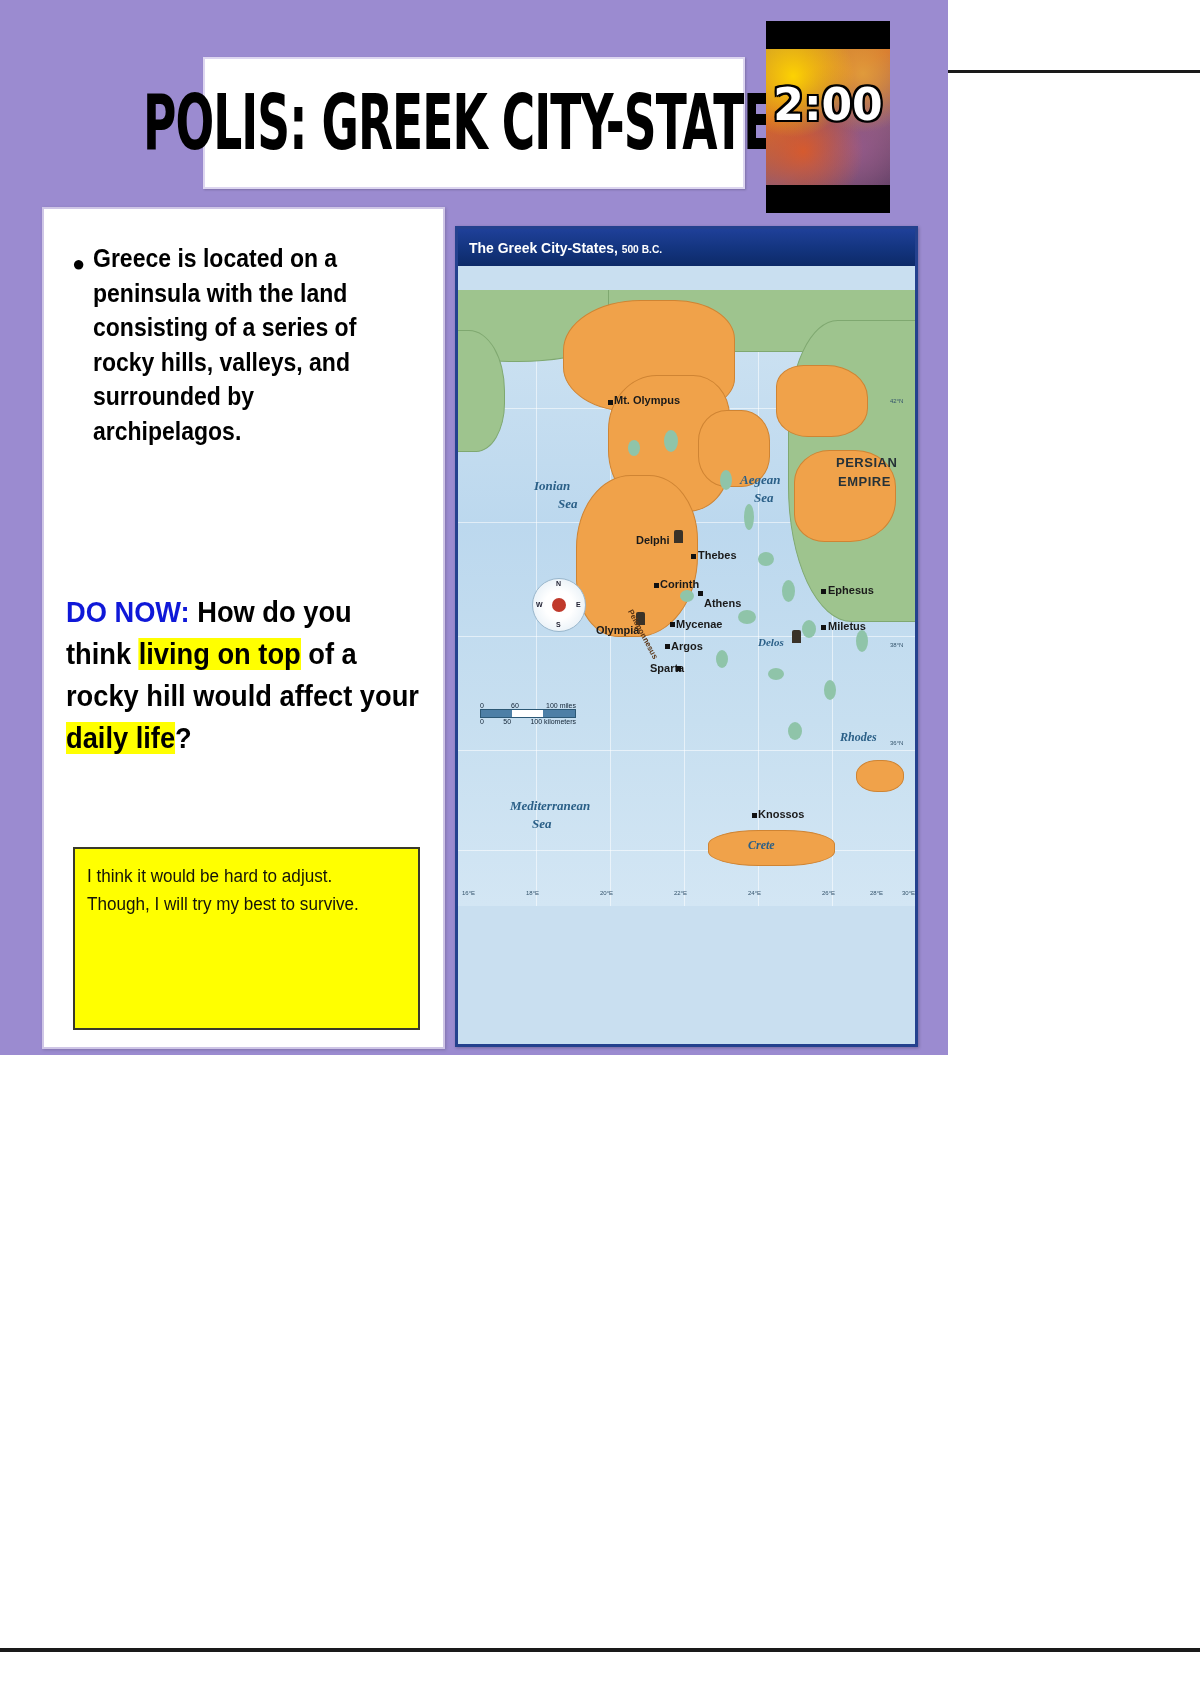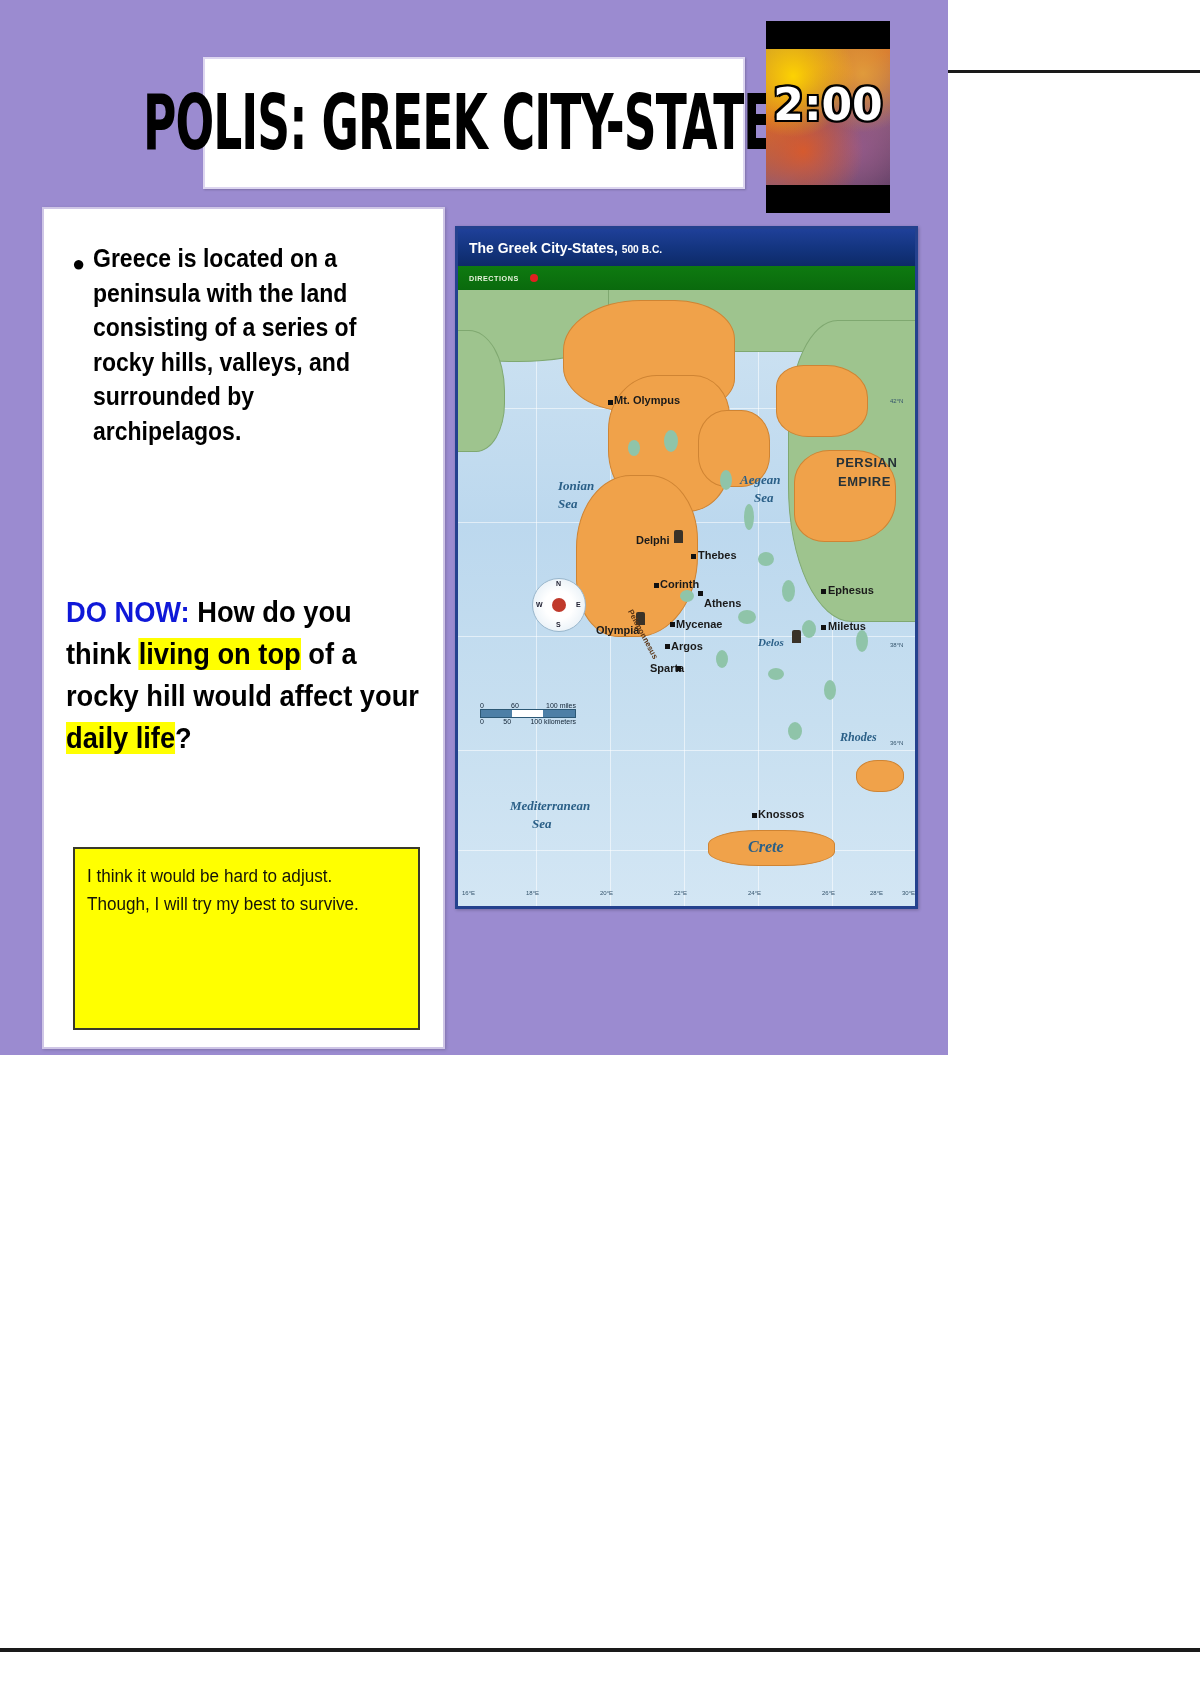--- a/index.html
+++ b/index.html
@@ -188,21 +188,21 @@
     transform: scaleX(0.95);
     transform-origin: left top;
   }
 
   
   .map-frame {
     position: absolute;
     left: 455px;
     top: 226px;
     width: 463px;
-    height: 683px;
+    height: 821px;
     background: #c9dff0;
     border: 3px solid #24418e;
     box-sizing: border-box;
     overflow: hidden;
     box-shadow: 1px 1px 3px rgba(0,0,0,.25);
   }
   .map-titlebar {
     position: absolute;
     left: 0; top: 0;
     width: 100%;
@@ -461,24 +461,20 @@
       <div class="answer-text">I think it would be hard to adjust. Though, I will try my best to survive.</div>
     </div>
   </div>
 
   <div class="map-frame">
 
     <div class="map-titlebar">
       <div class="map-title"><span>The Greek City-States, </span><span class="era">500 B.C.</span></div>
     </div>
 
-    <div class="map-directionsbar">
-      <span class="directions-label">DIRECTIONS</span>
-      <span class="directions-dot"></span>
-    </div>
 
     <div class="map-canvas">
 
       <div class="grat-v" style="left:78px"></div>
       <div class="grat-v" style="left:152px"></div>
       <div class="grat-v" style="left:226px"></div>
       <div class="grat-v" style="left:300px"></div>
       <div class="grat-v" style="left:374px"></div>
       <div class="grat-h" style="top:118px"></div>
       <div class="grat-h" style="top:232px"></div>
@@ -508,21 +504,21 @@
       <div class="isle" style="left:344px;top:330px;width:14px;height:18px;"></div>
       <div class="isle" style="left:258px;top:360px;width:12px;height:18px;"></div>
       <div class="isle" style="left:310px;top:378px;width:16px;height:12px;"></div>
       <div class="isle" style="left:366px;top:390px;width:12px;height:20px;"></div>
       <div class="isle" style="left:222px;top:300px;width:14px;height:12px;"></div>
       <div class="isle" style="left:206px;top:140px;width:14px;height:22px;"></div>
       <div class="isle" style="left:170px;top:150px;width:12px;height:16px;"></div>
       <div class="isle" style="left:330px;top:432px;width:14px;height:18px;"></div>
       <div class="isle" style="left:398px;top:340px;width:12px;height:22px;"></div>
 
-      <div class="maplabel sea" style="left:100px;top:188px;">Ionian</div>
+      <div class="maplabel sea" style="left:76px;top:188px;">Ionian</div>
       <div class="maplabel sea" style="left:100px;top:206px;">Sea</div>
       <div class="maplabel sea" style="left:282px;top:182px;text-align:right;">Aegean</div>
       <div class="maplabel sea" style="left:296px;top:200px;">Sea</div>
       <div class="maplabel sea" style="left:52px;top:508px;">Mediterranean</div>
       <div class="maplabel sea" style="left:74px;top:526px;">Sea</div>
 
       <div class="maplabel empire" style="left:378px;top:165px;">PERSIAN</div>
       <div class="maplabel empire" style="left:380px;top:184px;">EMPIRE</div>
 
       <div class="maplabel" style="left:156px;top:104px;">Mt. Olympus</div>
@@ -557,21 +553,21 @@
 
       <div class="maplabel" style="left:370px;top:294px;">Ephesus</div>
       <div class="citydot" style="left:363px;top:299px;"></div>
 
       <div class="maplabel" style="left:370px;top:330px;">Miletus</div>
       <div class="citydot" style="left:363px;top:335px;"></div>
 
       <div class="maplabel" style="left:300px;top:518px;">Knossos</div>
       <div class="citydot" style="left:294px;top:523px;"></div>
 
-      <div class="maplabel sea" style="left:290px;top:548px;font-size:16px;">Crete</div>
+      <div class="maplabel sea" style="left:290px;top:548px;font-size:12px;">Crete</div>
       <div class="maplabel sea" style="left:382px;top:440px;font-size:12px;">Rhodes</div>
       <div class="maplabel" style="left:176px;top:318px;font-size:8px;transform:rotate(62deg);transform-origin:left top;color:#5a3414;">Peloponnesus</div>
 
       <div class="compass" style="left:74px;top:288px;">
         <div class="ring"></div>
         <div class="cl" style="left:23px;top:1px;">N</div>
         <div class="cl" style="left:23px;top:42px;">S</div>
         <div class="cl" style="left:43px;top:22px;">E</div>
         <div class="cl" style="left:3px;top:22px;">W</div>
       </div>

